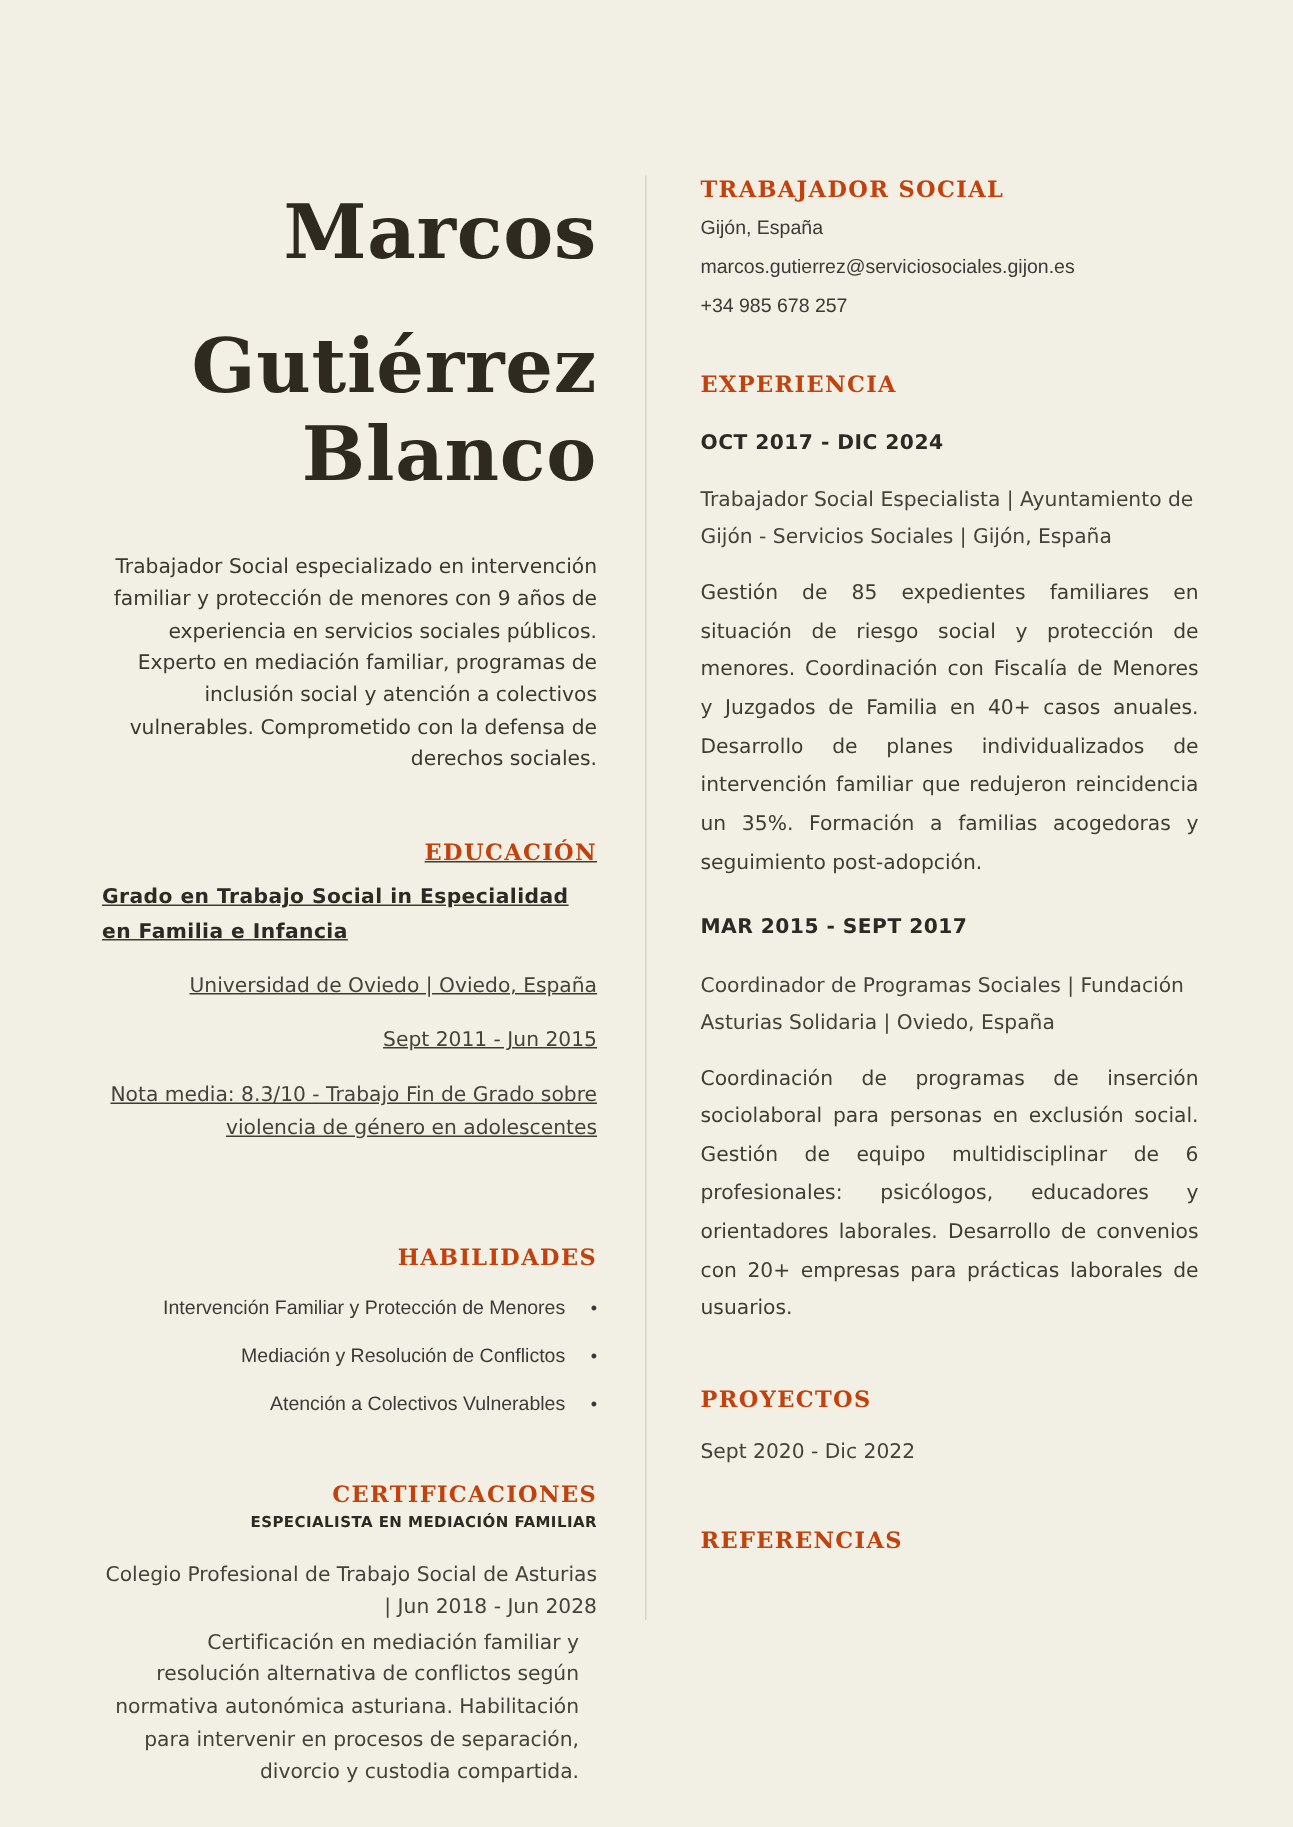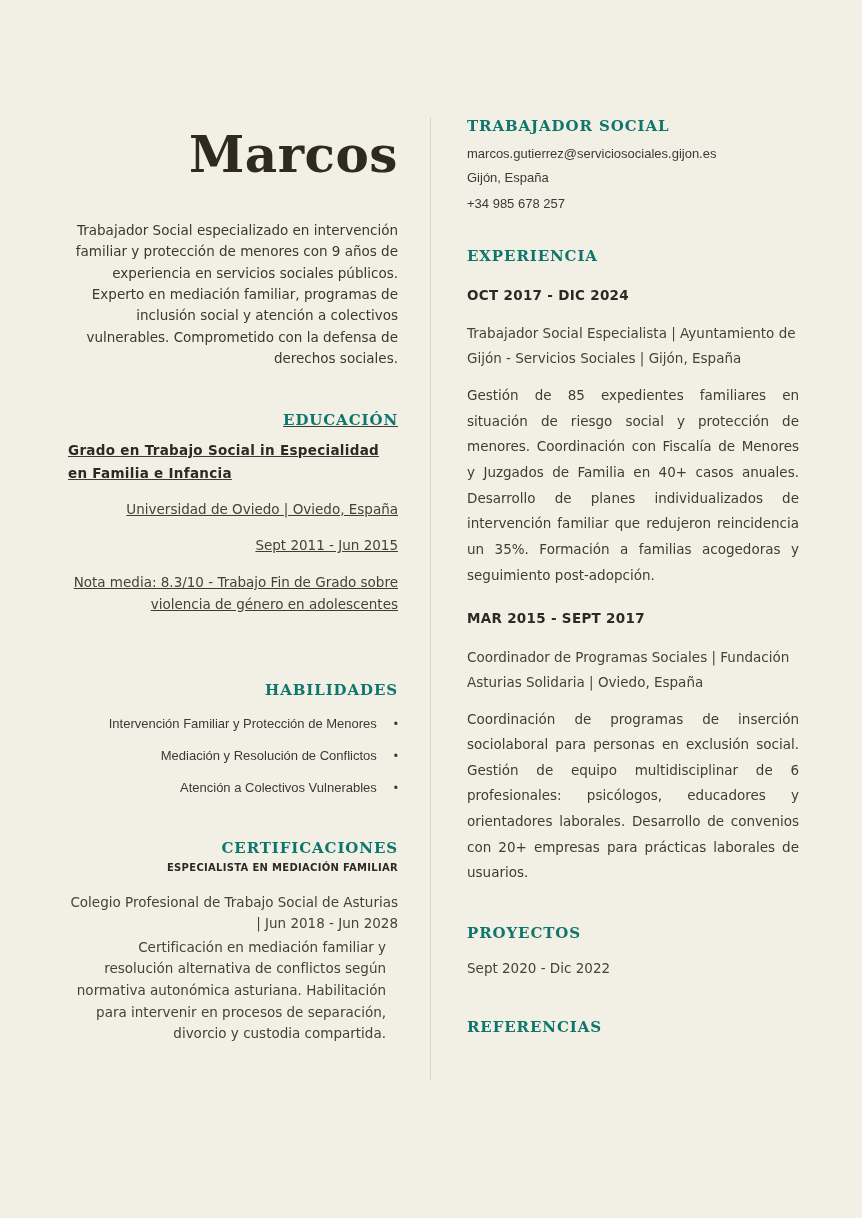--- a/index.html
+++ b/index.html
@@ -41,21 +41,21 @@
     font-size: 13.5px;
     line-height: 1.58;
     color: #3b382f;
   }
 
   h2.section-title {
     font-family: "DejaVu Serif", serif;
     font-weight: 700;
     font-size: 15px;
     letter-spacing: 0.9px;
-    color: #0f766e;
+    color: #c2410c;
     margin: 0;
   }
   .col-left h2.section-title { text-align: right; }
 
   .bold-line {
     font-weight: 700;
     font-size: 13.5px;
     line-height: 1.65;
     color: #2b2a24;
     letter-spacing: 0.3px;
@@ -114,20 +114,21 @@
 </style>
 </head>
 <body>
 
 <div class="page">
 
   <div class="col-left">
 
     <h1 class="name">
       <span class="name-first">Marcos</span>
+      <span class="name-last">Gutiérrez Blanco</span>
     </h1>
 
     <p class="summary">Trabajador Social especializado en intervención familiar y protección de menores con 9 años de experiencia en servicios sociales públicos. Experto en mediación familiar, programas de inclusión social y atención a colectivos vulnerables. Comprometido con la defensa de derechos sociales.</p>
 
     <section class="sec-educacion">
       <h2 class="section-title">EDUCACIÓN</h2>
       <p class="bold-line degree">Grado en Trabajo Social in Especialidad en Familia e Infancia</p>
       <p class="plain edu-line">Universidad de Oviedo | Oviedo, España</p>
       <p class="plain edu-line">Sept 2011 - Jun 2015</p>
       <p class="plain edu-note">Nota media: 8.3/10 - Trabajo Fin de Grado sobre violencia de género en adolescentes</p>
@@ -157,22 +158,22 @@
     </section>
 
   </div>
 
   <div class="divider"></div>
 
   <div class="col-right">
 
     <section>
       <h2 class="section-title">TRABAJADOR SOCIAL</h2>
+      <p class="contact-line first">Gijón, España</p>
       <p class="contact-line">marcos.gutierrez@serviciosociales.gijon.es</p>
-      <p class="contact-line first">Gijón, España</p>
       <p class="contact-line">+34 985 678 257</p>
     </section>
 
     <section class="sec-experiencia">
       <h2 class="section-title">EXPERIENCIA</h2>
 
       <div>
         <p class="bold-line job-dates">OCT 2017 - DIC 2024</p>
         <p class="plain job-role">Trabajador Social Especialista | Ayuntamiento de Gijón - Servicios Sociales | Gijón, España</p>
         <p class="para">Gestión de 85 expedientes familiares en situación de riesgo social y protección de menores. Coordinación con Fiscalía de Menores y Juzgados de Familia en 40+ casos anuales. Desarrollo de planes individualizados de intervención familiar que redujeron reincidencia un 35%. Formación a familias acogedoras y seguimiento post-adopción.</p>

